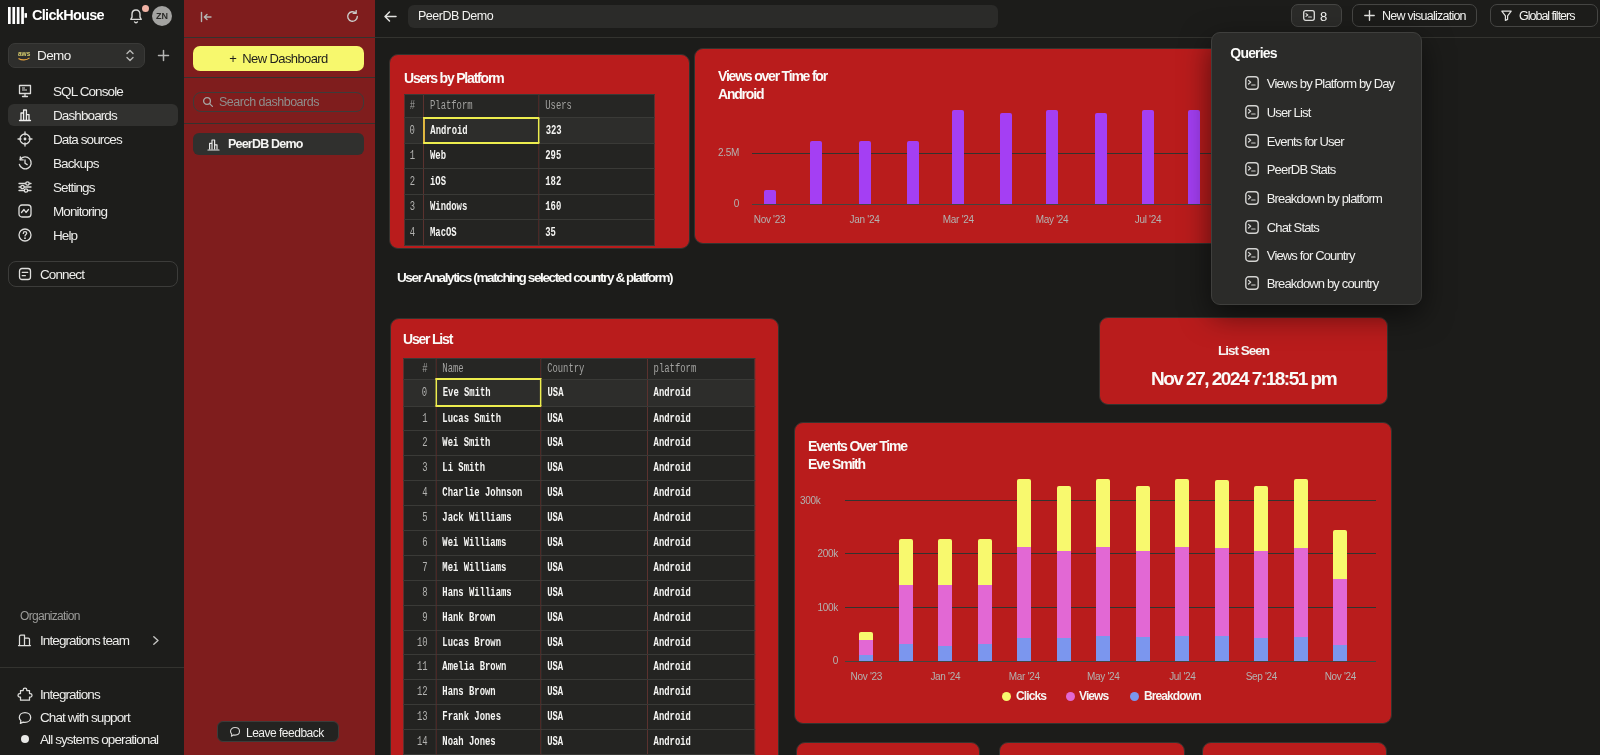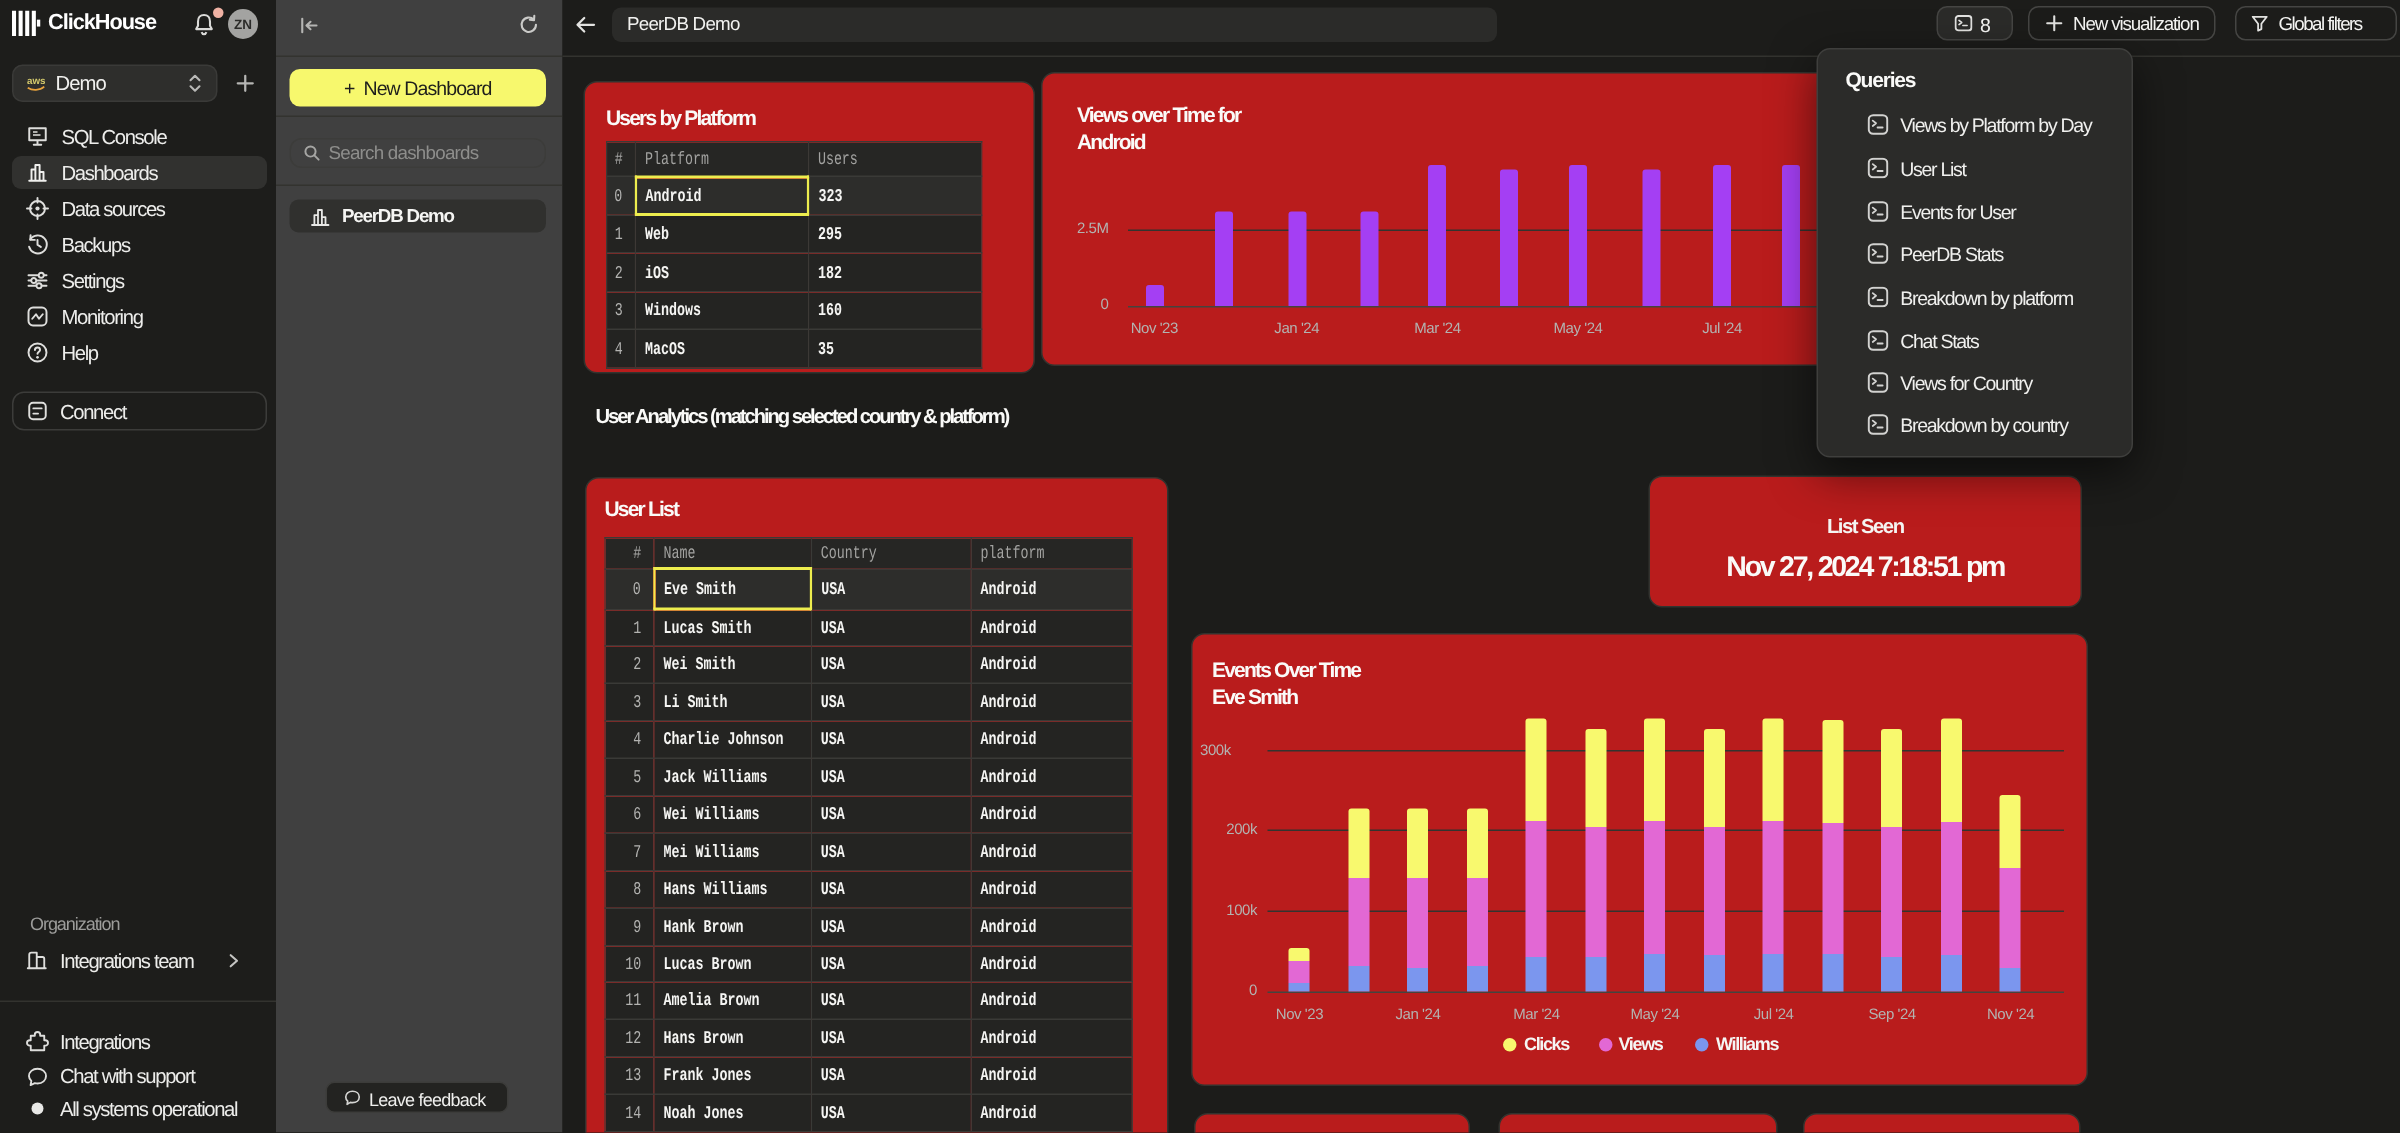--- a/index.html
+++ b/index.html
@@ -1,25 +1,25 @@
 <!DOCTYPE html>
 <html><head>
 <meta charset="utf-8">
 <style>
   * { margin:0; padding:0; box-sizing:border-box; }
   html,body { width:1600px; height:755px; overflow:hidden; background:#1c1c1a; font-family:"Liberation Sans",sans-serif; }
   #root { position:relative; width:1600px; height:755px; }
   .abs { position:absolute; }
   
   #sidebar { position:absolute; left:0; top:0; width:184px; height:755px; background:#1d1d1b; }
-  .navitem { position:absolute; left:8px; width:170px; height:22px; border-radius:6px; display:flex; align-items:center; }
+  .navitem { position:absolute; left:8px; width:170px; height:22px; border-radius:6px; display:flex; align-items:center;gap:12px; }
   .navitem svg { margin-left:9px; }
   .navitem .lbl { margin-left:8px; font-size:13.5px; color:#ededeb; font-weight:500; letter-spacing:-0.9px; }
   
-  #panel2 { position:absolute; left:184px; top:0; width:191px; height:755px; background:#404040; }
+  #panel2 { position:absolute; left:184px; top:0; width:191px; height:755px; background:#7f1d1d; }
   
   #main { position:absolute; left:375px; top:0; width:1225px; height:755px; background:#1c1c1a; }
   .card { position:absolute; background:#b91c1c; border:1px solid #33332f; border-radius:9px; }
   .ctitle { position:absolute; font-size:14px; font-weight:bold; color:#fafaf8; letter-spacing:-1.2px; }
   .axlbl { position:absolute; font-size:10px; color:#b3b3b1; letter-spacing:-0.3px; }
   .grid { position:absolute; height:1px; background:#33332f; }
   .pbar { position:absolute; width:12px; background:#a43ff3; border-radius:2px 2px 0 0; }
   .sbar { position:absolute; width:14.2px; border-radius:2px 2px 0 0; }
   
   .tbl { position:absolute; border-collapse:collapse; table-layout:fixed; font-family:"Liberation Mono",monospace; font-size:12px; transform:scaleX(0.74); transform-origin:0 0; }
@@ -420,21 +420,21 @@
     <div class="axlbl" style="left:619.3px;top:671px;width:60px;text-align:center">Mar '24</div>
     <div class="axlbl" style="left:698.3px;top:671px;width:60px;text-align:center">May '24</div>
     <div class="axlbl" style="left:777.4px;top:671px;width:60px;text-align:center">Jul '24</div>
     <div class="axlbl" style="left:856.4px;top:671px;width:60px;text-align:center">Sep '24</div>
     <div class="axlbl" style="left:935.4px;top:671px;width:60px;text-align:center">Nov '24</div>
     <div class="abs" style="left:627px;top:692px;width:9px;height:9px;border-radius:50%;background:#f8f96e"></div>
     <div class="abs" style="left:641px;top:689px;font-size:12px;font-weight:bold;color:#f5f5f3;letter-spacing:-0.9px">Clicks</div>
     <div class="abs" style="left:690.5px;top:692px;width:9px;height:9px;border-radius:50%;background:#e268d4"></div>
     <div class="abs" style="left:704px;top:689px;font-size:12px;font-weight:bold;color:#f5f5f3;letter-spacing:-0.9px">Views</div>
     <div class="abs" style="left:755px;top:692px;width:9px;height:9px;border-radius:50%;background:#7b96ee"></div>
-    <div class="abs" style="left:769px;top:689px;font-size:12px;font-weight:bold;color:#f5f5f3;letter-spacing:-0.9px">Williams</div>
+    <div class="abs" style="left:769px;top:689px;font-size:12px;font-weight:bold;color:#f5f5f3;letter-spacing:-0.9px">Breakdown</div>
 
     <div class="card" style="left:420.6px;top:741.9px;width:184.7px;height:30px"></div>
     <div class="card" style="left:624.4px;top:741.9px;width:185.3px;height:30px"></div>
     <div class="card" style="left:826.5px;top:741.9px;width:185.4px;height:30px"></div>
 
     <div class="abs" style="left:836.3px;top:32px;width:211px;height:272.5px;background:#2b2b29;border:1px solid #3f3f3d;border-radius:9px;box-shadow:0 10px 30px rgba(0,0,0,.55)">
       <div style="position:absolute;left:18px;top:12px;font-size:14px;font-weight:bold;color:#fafaf8;letter-spacing:-0.8px">Queries</div>
       <div class="qitem" style="top:40px">
           <svg class="qi" width="14" height="14" viewBox="0 0 14 14">
             <rect x="0.8" y="0.8" width="12.4" height="12.4" rx="3" fill="none" stroke="#d2d2d0" stroke-width="1.4"></rect>

